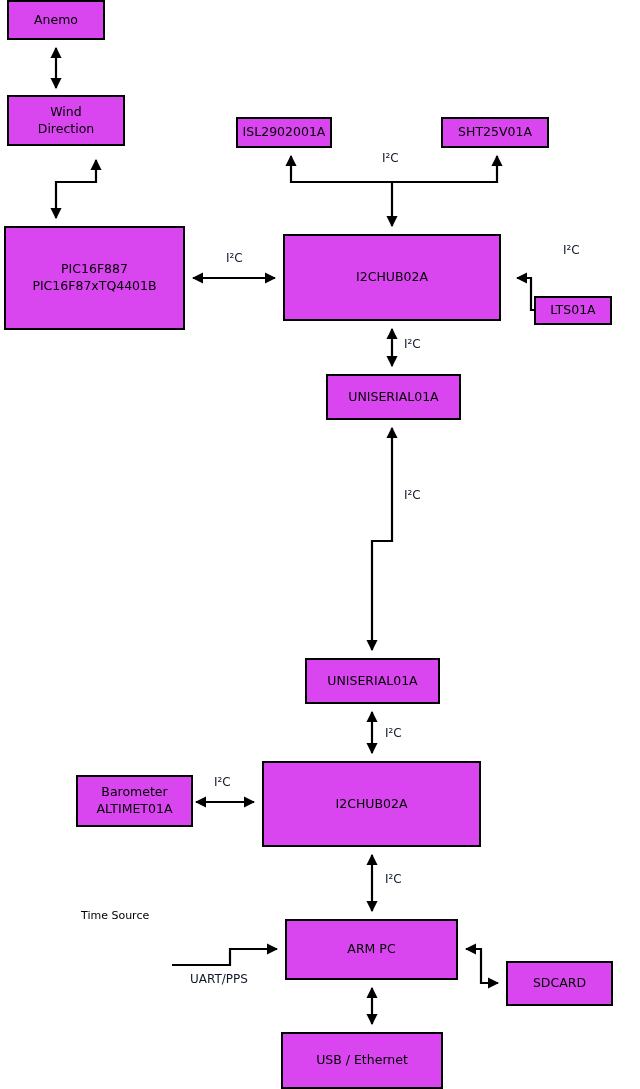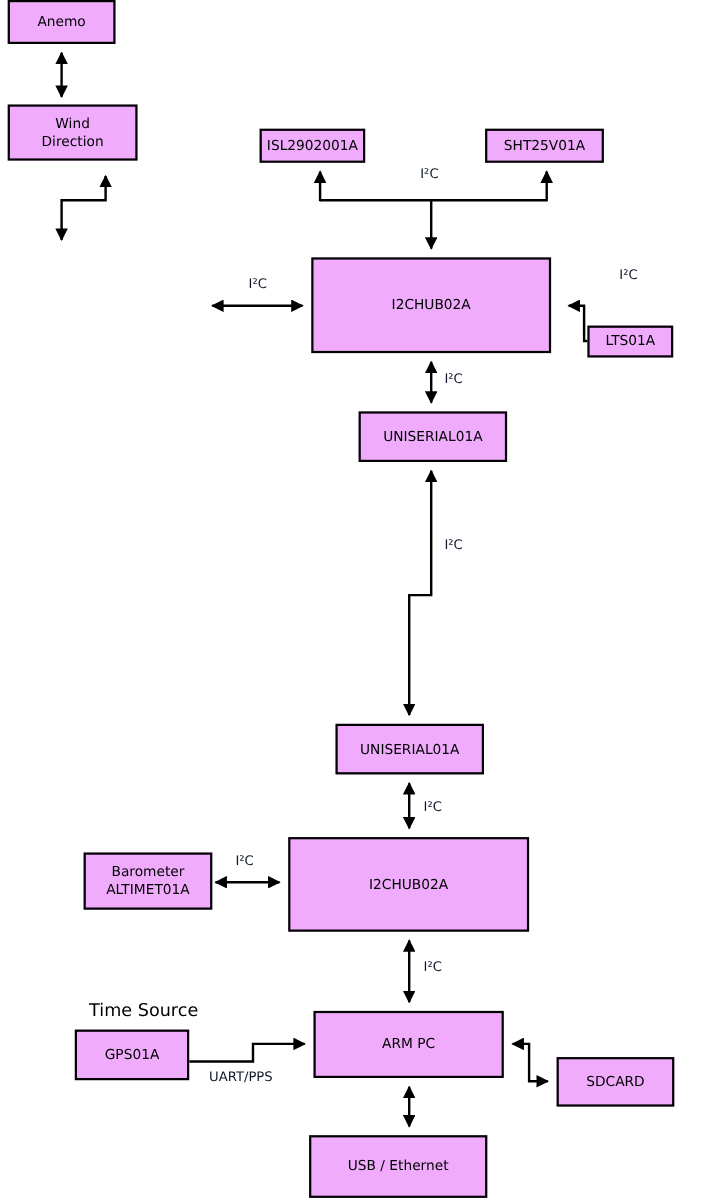--- a/index.html
+++ b/index.html
@@ -21,42 +21,42 @@
     position: absolute;
     left: 0;
     top: 0;
     width: 640px;
     height: 1089px;
     pointer-events: none;
   }
   .node {
     position: absolute;
     box-sizing: border-box;
-    background: #f0abfc;
+    background: #d946ef;
     border: 2px solid #000000;
     display: flex;
     align-items: center;
     justify-content: center;
     text-align: center;
     font-size: 12.5px;
     color: #000000;
     line-height: 1.35;
     white-space: pre-line;
     z-index: 2;
   }
   .edge-label {
     position: absolute;
     font-size: 12px;
     color: #0f172a;
     white-space: nowrap;
     z-index: 3;
   }
   .free-label {
     position: absolute;
-    font-size: 16px;
+    font-size: 11px;
     color: #000000;
     white-space: nowrap;
     z-index: 3;
   }
 </style>
 </head>
 <body>
 
 <div id="diagram-root">
 
@@ -98,39 +98,40 @@
     <polyline points="466,949 481,949 481,983 498,983" fill="none" stroke="#000000" stroke-width="2.2" marker-start="url(#arrow)" marker-end="url(#arrow)"></polyline>
 
     <line x1="372" y1="988" x2="372" y2="1024" stroke="#000000" stroke-width="2.2" marker-start="url(#arrow)" marker-end="url(#arrow)"></line>
   </svg>
 
   <div class="node" style="left:7px; top:0px; width:98px; height:40px;">Anemo</div>
 
   <div class="node" style="left:7px; top:95px; width:118px; height:51px;">Wind
 Direction</div>
 
+  <div class="node" style="left:4px; top:226px; width:181px; height:104px;">PIC16F887
+PIC16F87xTQ4401B</div>
 
   <div class="node" style="left:236px; top:117px; width:96px; height:31px;">ISL2902001A</div>
 
   <div class="node" style="left:441px; top:117px; width:108px; height:31px;">SHT25V01A</div>
 
   <div class="node" style="left:283px; top:234px; width:218px; height:87px;">I2CHUB02A</div>
 
   <div class="node" style="left:534px; top:296px; width:78px; height:29px;">LTS01A</div>
 
   <div class="node" style="left:326px; top:374px; width:135px; height:46px;">UNISERIAL01A</div>
 
   <div class="node" style="left:305px; top:658px; width:135px; height:46px;">UNISERIAL01A</div>
 
   <div class="node" style="left:262px; top:761px; width:219px; height:86px;">I2CHUB02A</div>
 
   <div class="node" style="left:76px; top:775px; width:117px; height:52px;">Barometer
 ALTIMET01A</div>
 
-  <div class="node" style="left:68px; top:936px; width:104px; height:46px;">GPS01A</div>
 
   <div class="node" style="left:506px; top:961px; width:107px; height:45px;">SDCARD</div>
 
   <div class="node" style="left:285px; top:919px; width:173px; height:61px;">ARM PC</div>
 
   <div class="node" style="left:281px; top:1032px; width:162px; height:57px;">USB / Ethernet</div>
 
   <div class="edge-label" style="left:382px; top:151px;">I²C</div>
 
   <div class="edge-label" style="left:226px; top:251px;">I²C</div>

